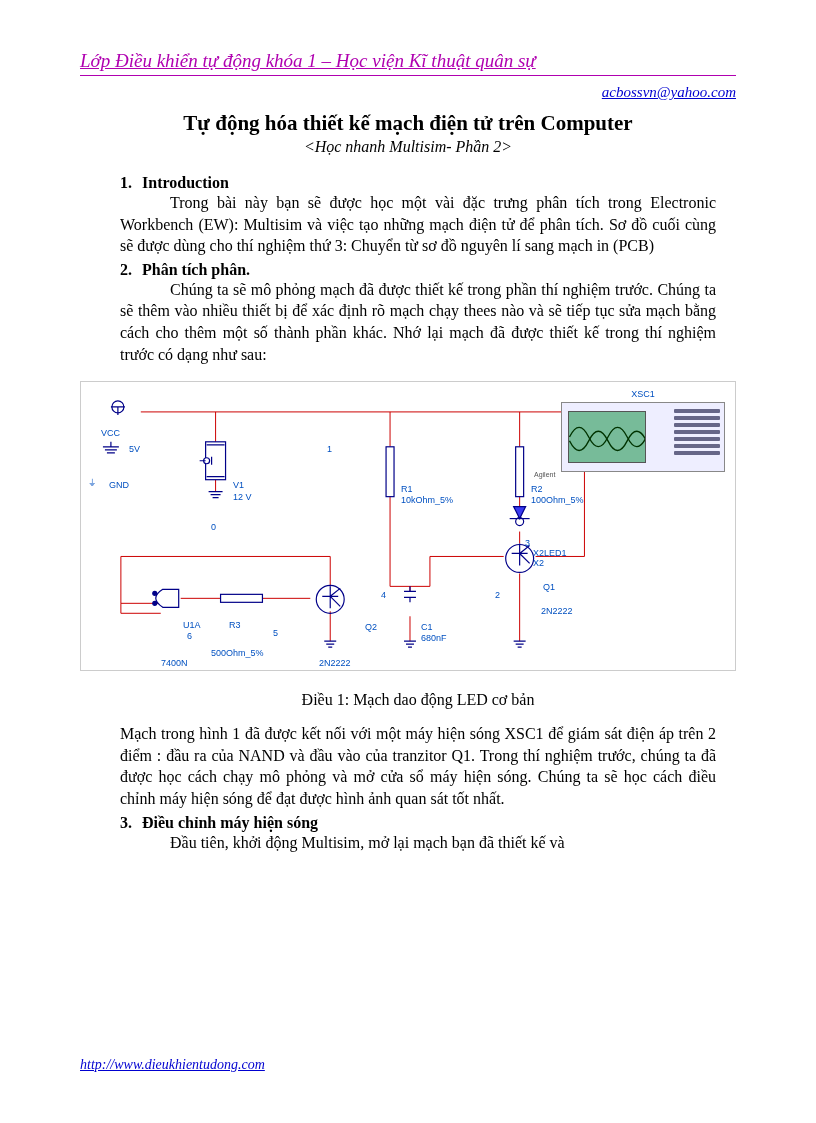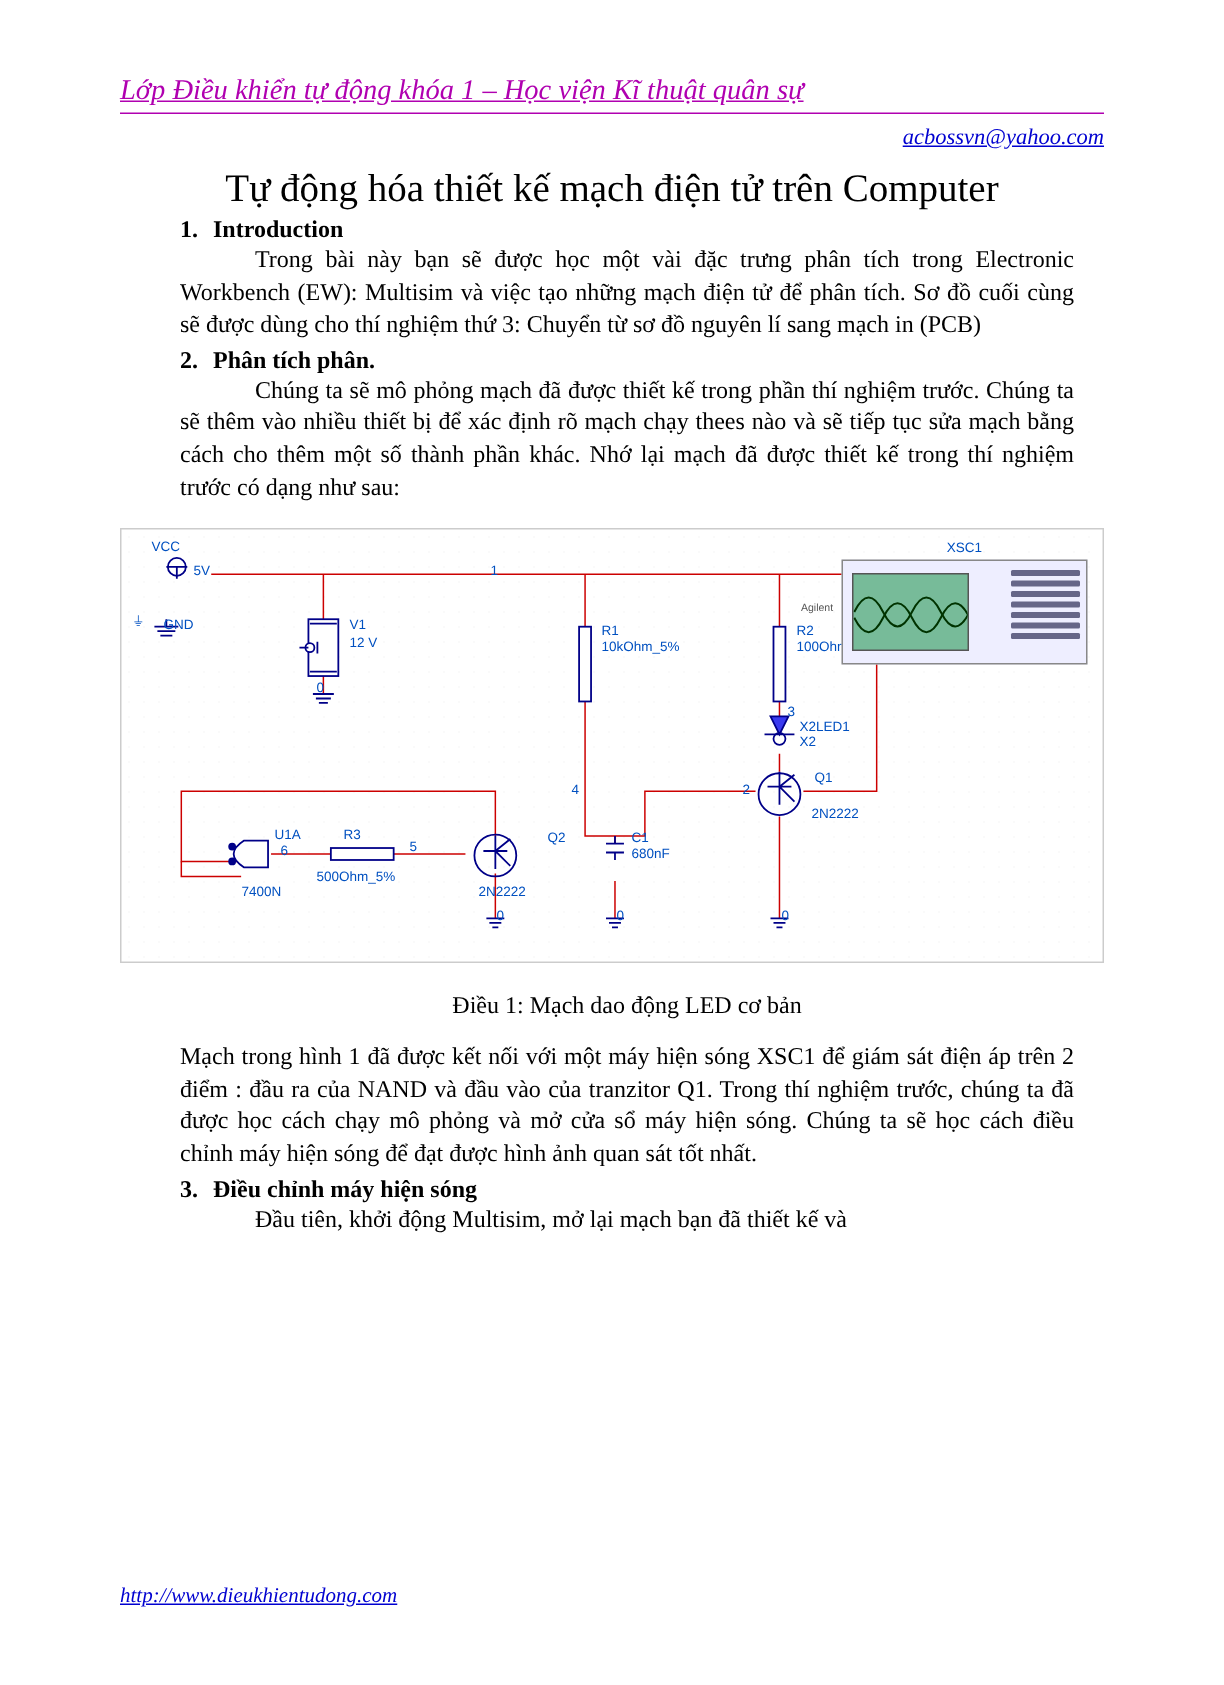--- a/index.html
+++ b/index.html
@@ -29,22 +29,22 @@
   .email {
     text-align: right;
     color: #0000d0;
     font-style: italic;
     font-size: 15px;
     text-decoration: underline;
     margin-bottom: 10px;
   }
   .title {
     text-align: center;
-    font-size: 26px;
-    font-weight: normal;
+    font-size: 21px;
+    font-weight: bold;
     margin-bottom: 2px;
   }
   .subtitle {
     text-align: center;
     font-style: italic;
     font-size: 16px;
     margin-bottom: 18px;
   }
   .content { padding-left: 40px; padding-right: 20px; font-size: 16px; }
   .section-head { font-weight: bold; font-size: 16px; margin-top: 4px; }
@@ -68,21 +68,21 @@
     font-size: 9px;
     color: #0050c0;
     overflow: hidden;
   }
   .dots {
     position:absolute; inset:0;
     background-image: radial-gradient(#ddd 0.5px, transparent 0.5px);
     background-size: 10px 10px;
     opacity:0.6;
   }
-  .lbl { position:absolute; white-space:nowrap; }
+  .lbl { position:absolute; white-space:nowrap;margin-top:40px; }
   .scope {
     position:absolute; right:10px; top:20px; width:164px; height:70px;
     border:1px solid #888; background:#eef;
   }
   .scope .title-bar{position:absolute;top:-14px;left:50%;transform:translateX(-50%);color:#0050c0;}
   .scope .screen{position:absolute;left:6px;top:8px;width:78px;height:52px;background:#7b9;border:1px solid #555;}
   .scope .btns{position:absolute;right:4px;top:6px;width:46px;}
   .scope .btns div{height:4px;background:#668;margin-bottom:3px;border-radius:1px;}
   .caption {
     text-align: center;
@@ -102,20 +102,21 @@
 </style>
 </head>
 <body>
 
 <div class="page">
   <div class="header-line">Lớp Điều khiển tự động khóa 1 – Học viện Kĩ thuật quân sự</div>
   <div class="hr"></div>
   <div class="email">acbossvn@yahoo.com</div>
 
   <div class="title">Tự động hóa thiết kế mạch điện tử trên Computer</div>
+  <div class="subtitle">&lt;Học nhanh Multisim- Phần 2&gt;</div>
 
   <div class="content">
     <div class="section-head">
       <span class="num">1.</span><span>Introduction</span>
     </div>
     <div class="para indent">Trong bài này bạn sẽ được học một vài đặc trưng phân tích trong Electronic Workbench (EW): Multisim và việc tạo những mạch điện tử để phân tích. Sơ đồ cuối cùng sẽ được dùng cho thí nghiệm thứ 3: Chuyển từ sơ đồ nguyên lí sang mạch in (PCB)</div>
 
     <div class="section-head">
       <span class="num">2.</span><span>Phân tích phân</span><span>.</span>
     </div>

